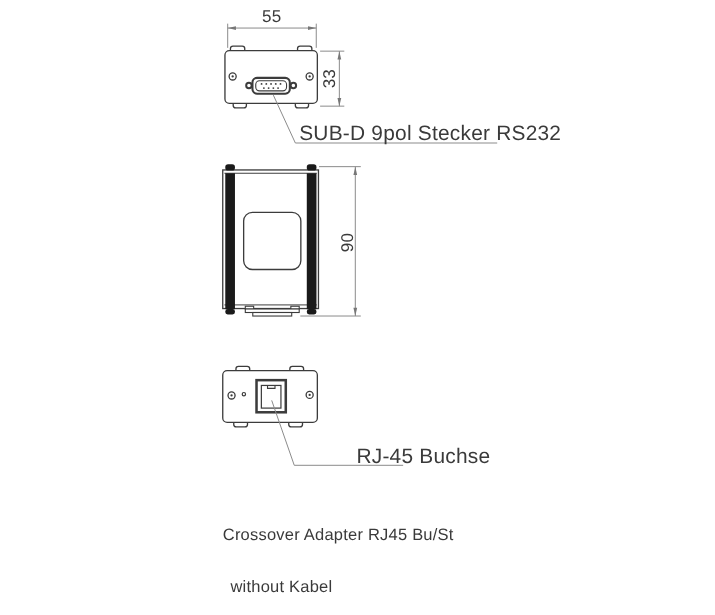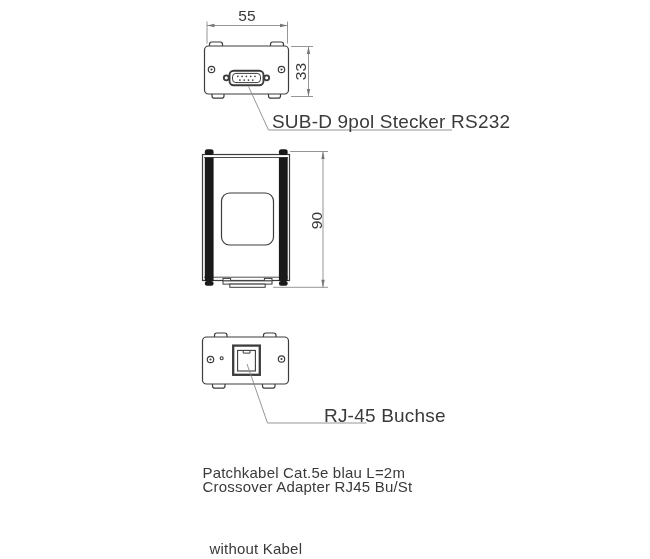--- a/index.html
+++ b/index.html
@@ -156,18 +156,17 @@
   <div class="txt dim-text dim-h" style="left:204px;top:6.5px;">55</div>
 
   <div class="txt dim-text dim-v" style="left:260px;top:63px;">33</div>
 
   <div class="txt dim-text dim-v" style="left:275.5px;top:211.5px;">90</div>
 
   <div class="txt callout" style="left:272px;top:113px;">SUB-D 9pol Stecker RS232</div>
 
   <div class="txt callout" style="left:288px;top:406.5px;margin-left:36px;">RJ-45 Buchse</div>
 
-  <div class="txt note" style="left:202.5px;top:466px;">Patchkabel Cat.5e blau L=2m</div>
   <div class="txt note" style="left:202.5px;top:480px;">Crossover Adapter RJ45 Bu/St</div>
 
-  <div class="txt note" style="left:209.5px;top:526.5px;margin-top:15px;">without Kabel</div>
+  <div class="txt note" style="left:209.5px;top:526.5px;">without Kabel</div>
 
 </div>
 
 </body></html>

